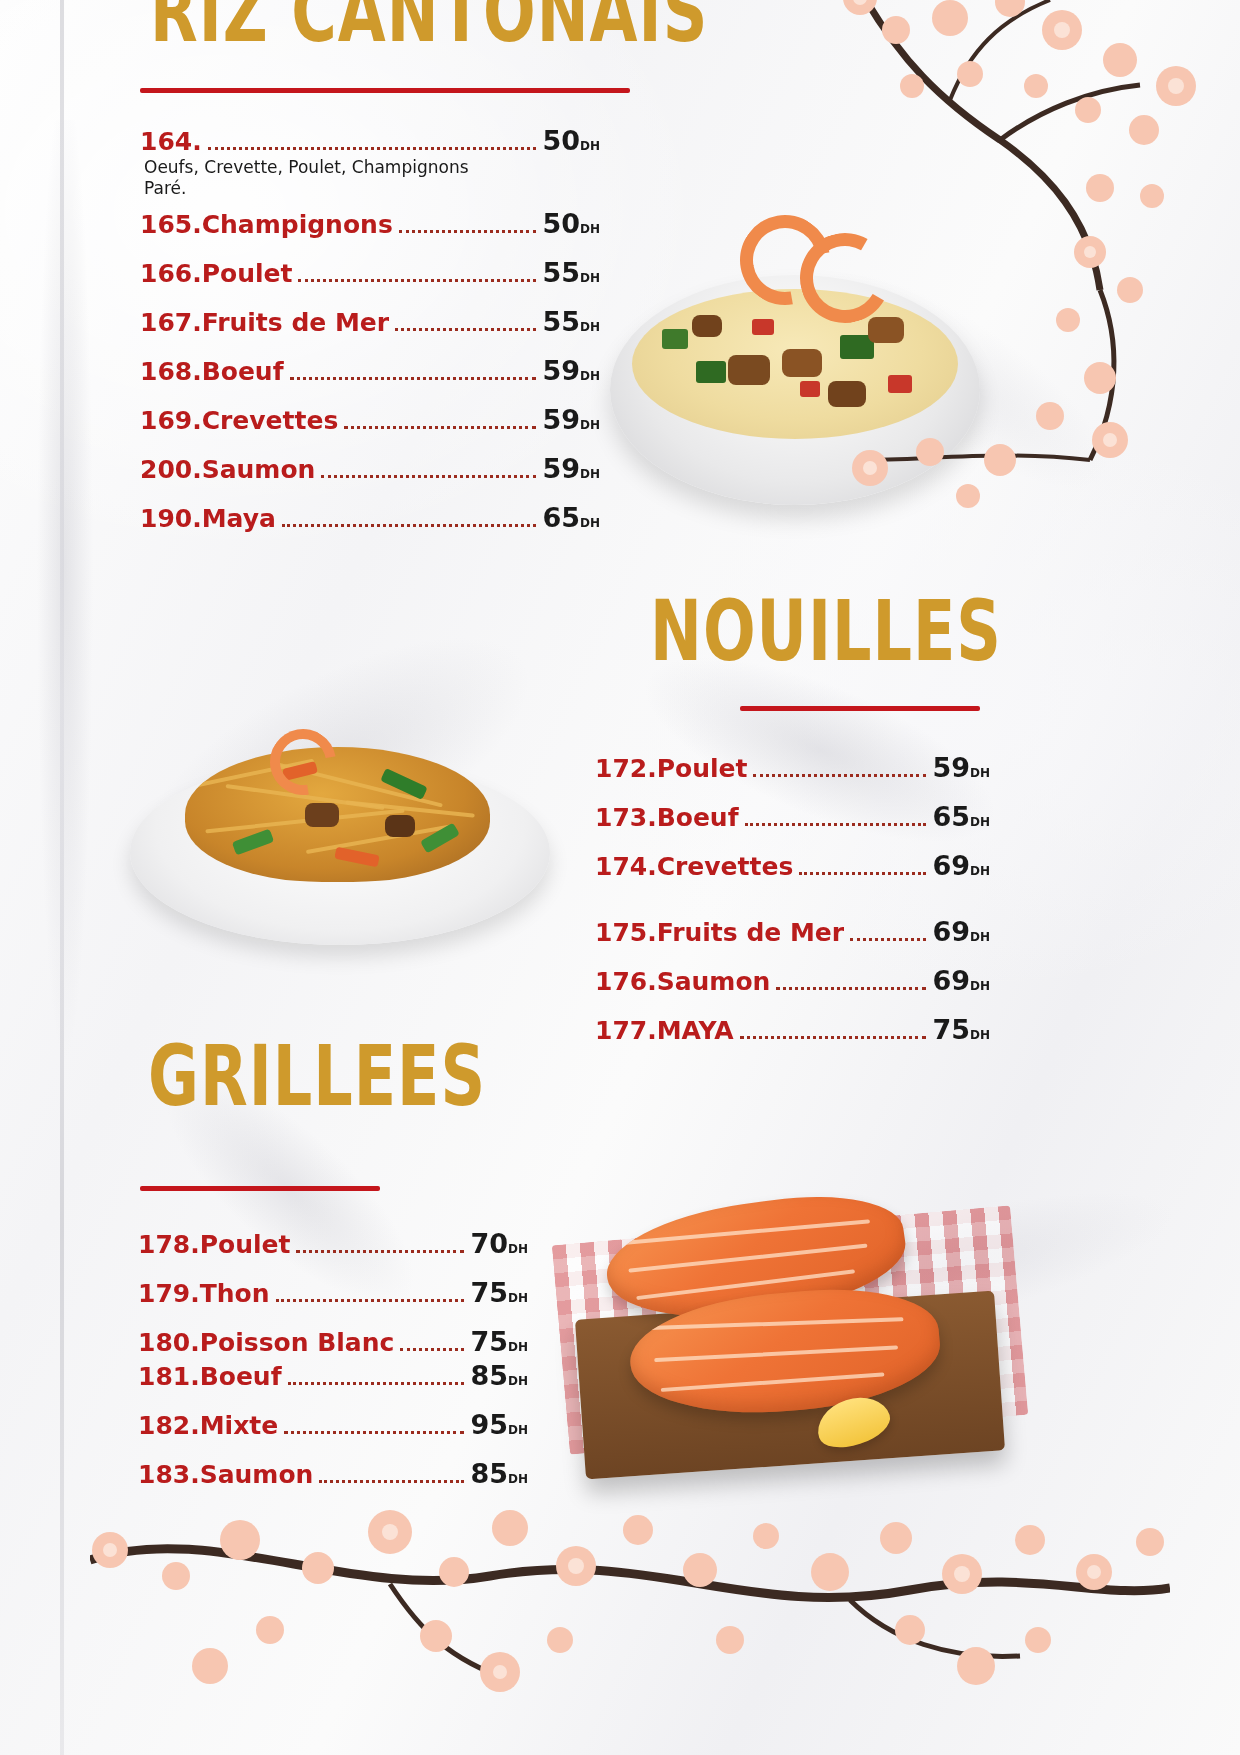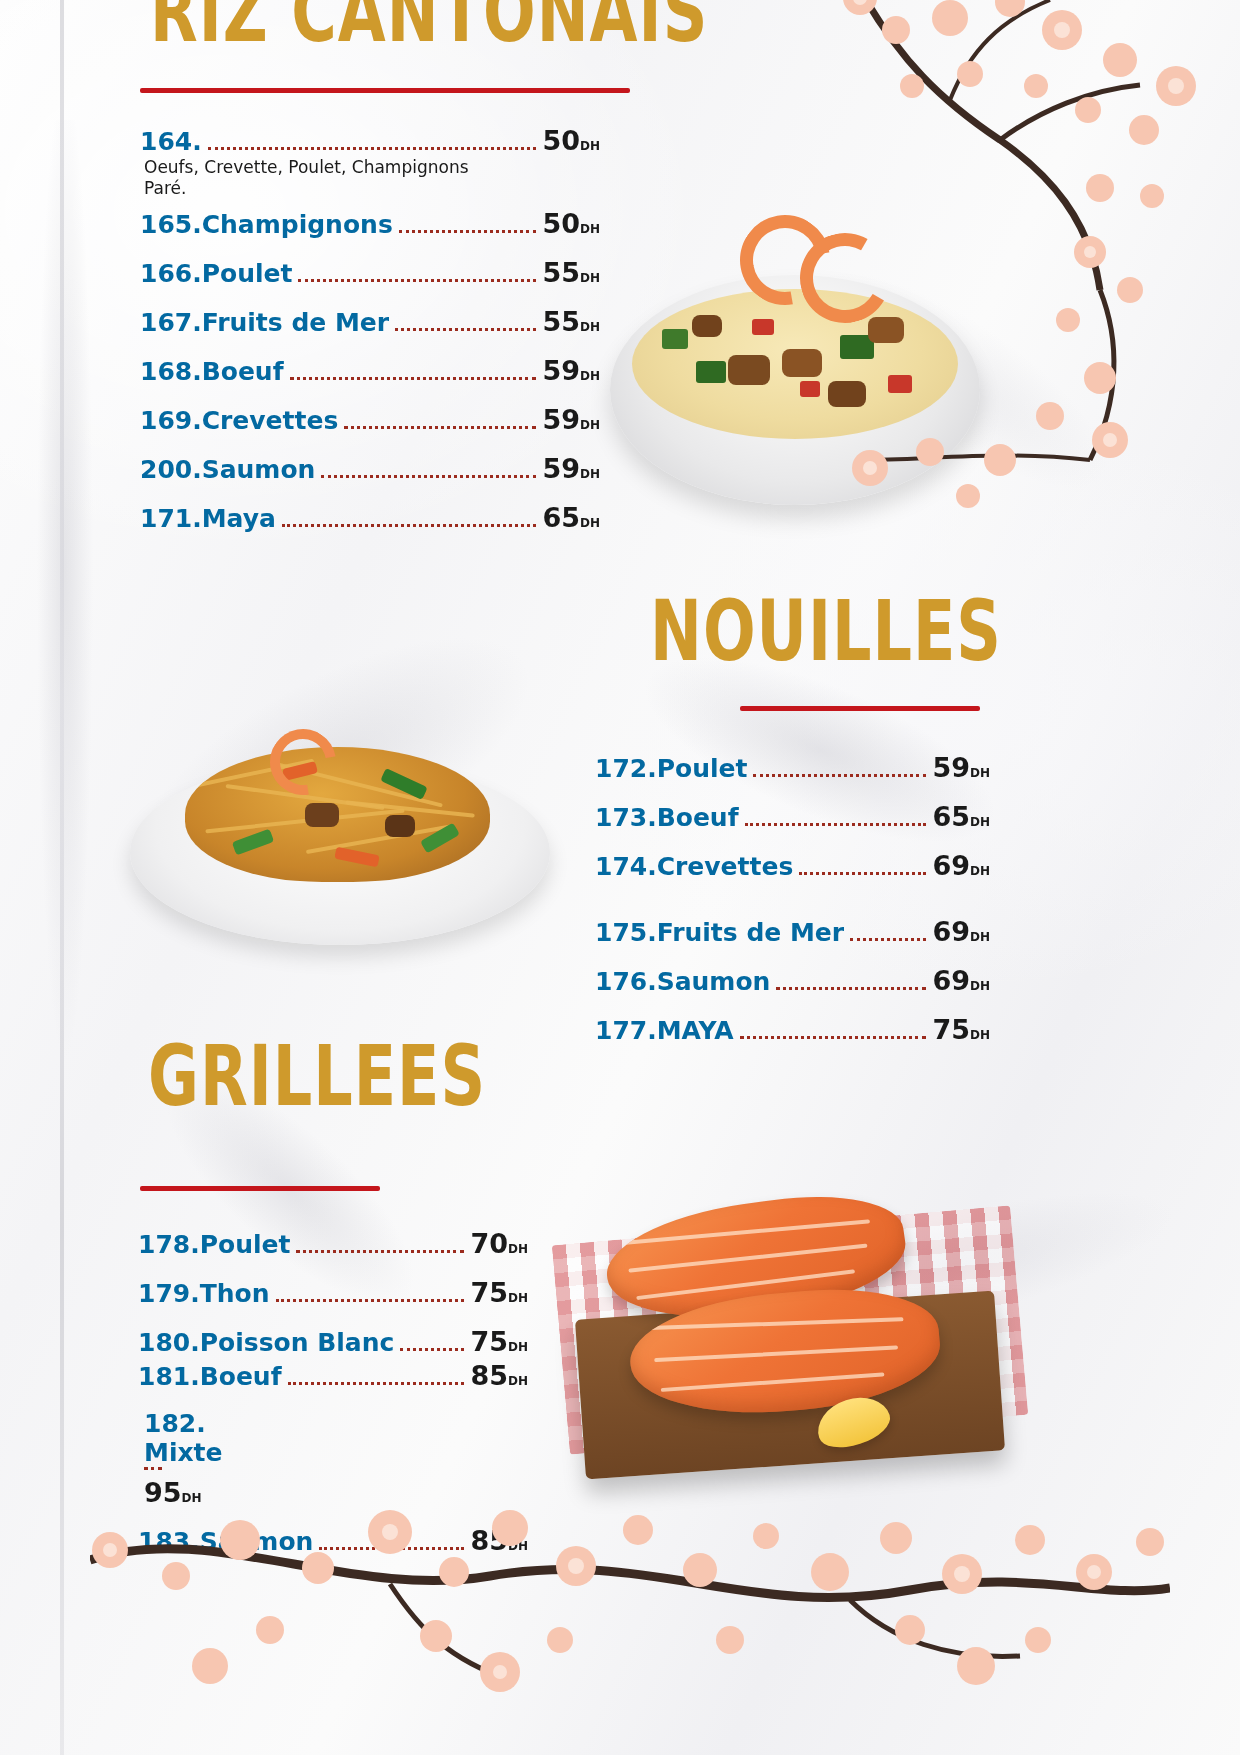--- a/index.html
+++ b/index.html
@@ -41,21 +41,21 @@
     text-transform:uppercase;
     -webkit-text-stroke:0px;
     transform:scaleY(1.35);
     transform-origin:left bottom;
   }
   .rule{height:5px;background:#c4161c;border-radius:2px;}
 
   .menu-list{position:absolute;}
   .row{display:flex;align-items:baseline;white-space:nowrap;}
   .row .nm{
-    color:#0369a1;font-weight:700;font-size:25px;
+    color:#b91c1c;font-weight:700;font-size:25px;
     font-family:"DejaVu Sans",sans-serif;
   }
   .row .dots{
     flex:1;border-bottom:3px dotted #9b2b1e;margin:0 6px 7px 6px;min-width:18px;
   }
   .row .price{
     color:#1a1a1a;font-weight:700;font-size:27px;font-family:"DejaVu Sans",sans-serif;
   }
   .row .price .cur{font-size:12px;font-weight:700;letter-spacing:0;}
   .sub{
@@ -190,21 +190,21 @@
   </div>
 
   <div class="row" style="margin-bottom:17px;">
     <span class="nm">200.</span>
     <span class="nm">Saumon</span>
     <span class="dots"></span>
     <span class="price"><span>59</span><span class="cur">DH</span></span>
   </div>
 
   <div class="row">
-    <span class="nm">171.</span>
+    <span class="nm">190.</span>
     <span class="nm">Maya</span>
     <span class="dots"></span>
     <span class="price"><span>65</span><span class="cur">DH</span></span>
   </div>
 </div>
 
 <div class="photo" id="rice-photo">
   <div class="bowl"></div>
   <div class="bowl-inner" style="left:22px;top:74px;">
     <div class="grain" style="left:30px;top:40px;width:26px;height:20px;background:#3f7a2b;"></div>
@@ -354,21 +354,21 @@
     <span class="nm">Poisson Blanc</span>
     <span class="dots"></span>
     <span class="price"><span>75</span><span class="cur">DH</span></span>
   </div>
   <div class="row" style="margin-bottom:17px;">
     <span class="nm">181.</span>
     <span class="nm">Boeuf</span>
     <span class="dots"></span>
     <span class="price"><span>85</span><span class="cur">DH</span></span>
   </div>
-  <div class="row" style="margin-bottom:17px;flex-direction:column;">
+  <div class="row" style="margin-bottom:17px;">
     <span class="nm">182.</span>
     <span class="nm">Mixte</span>
     <span class="dots"></span>
     <span class="price"><span>95</span><span class="cur">DH</span></span>
   </div>
   <div class="row">
     <span class="nm">183.</span>
     <span class="nm">Saumon</span>
     <span class="dots"></span>
     <span class="price"><span>85</span><span class="cur">DH</span></span>

